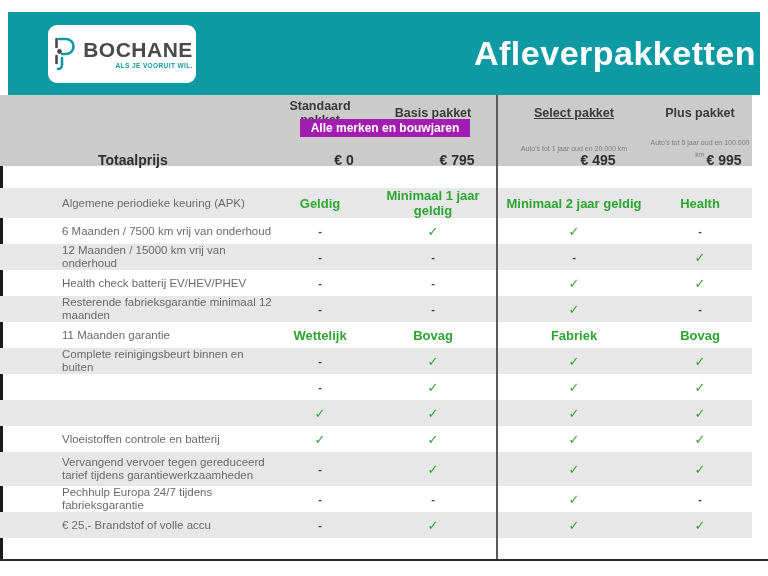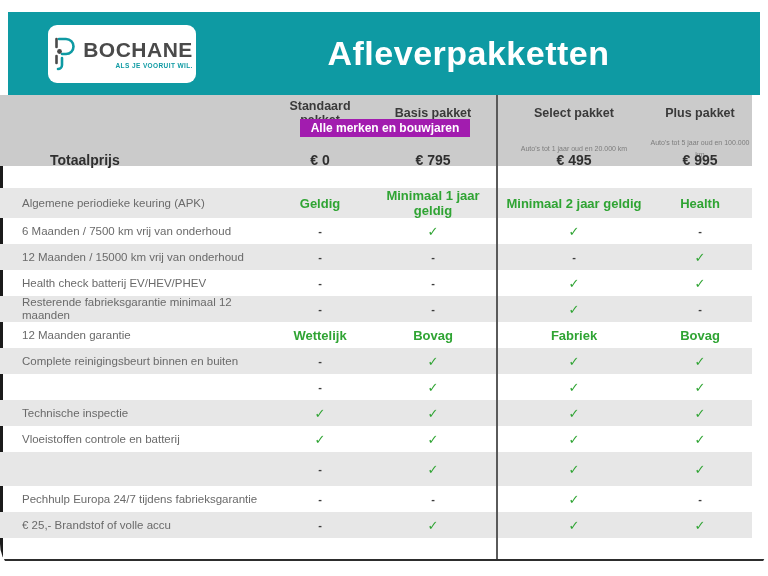--- a/index.html
+++ b/index.html
@@ -1,61 +1,61 @@
 <!DOCTYPE html>
 <html><head>
 <meta charset="utf-8">
 <style>
   * { margin:0; padding:0; box-sizing:border-box; }
   html,body { width:768px; height:576px; }
   body { font-family:"Liberation Sans","DejaVu Sans",sans-serif; background:#ffffff; }
-  .page { position:relative; width:768px; height:576px; background:#ffffff; overflow:hidden;border-radius:32px; }
+  .page { position:relative; width:768px; height:576px; background:#ffffff; overflow:hidden; }
 
   
   .banner { position:absolute; left:8px; top:12px; width:752px; height:83px;
             background:#0e9aa3; display:flex; align-items:center; }
   .logo-box { margin-left:40px; width:148px; height:58px; background:#ffffff;
               border-radius:9px; display:flex; align-items:center; justify-content:center; gap:6px; }
   .logo-icon { width:26px; height:40px; flex:0 0 auto; }
   .logo-textwrap { display:flex; flex-direction:column; align-items:flex-end; }
   .logo-name { font-size:21px; font-weight:bold; color:#4a4a4a; letter-spacing:0.5px; line-height:21px; }
   .logo-tagline { font-size:6.5px; font-weight:bold; color:#0e9aa3; letter-spacing:0.4px; margin-top:2px; }
-  .banner-title { flex:1; text-align:center; color:#ffffff; font-size:34px; font-weight:bold; letter-spacing:0.5px; padding-right:19px; }
+  .banner-title { flex:1; text-align:right; color:#ffffff; font-size:34px; font-weight:bold; letter-spacing:0.5px; padding-right:4px; }
 
   
   .grid-cols { display:grid; grid-template-columns:272px 96px 130px 2px 148px 104px; }
 
   .thead { position:absolute; left:0; top:95px; width:752px; height:71px; background:#cbcbcb; z-index:2; }
   .hrow.names { padding-top:4px; height:24px; align-items:center; }
   .hcell { text-align:center; font-size:12.5px; font-weight:bold; color:#3a3a3a; }
   .hcell.c0 { grid-column:2; } .hcell.c1 { grid-column:3; }
-  .hcell.c2 { grid-column:5; } .hcell.c3 { grid-column:6; }
+  .hcell.c2 { grid-column:5;text-decoration:underline; } .hcell.c3 { grid-column:6; }
 
   .hrow.bands { height:18px; }
   .band { background:#a21caf; color:#ffffff; font-size:12px; font-weight:bold;
           text-align:center; line-height:18px; height:18px; }
   .band.left  { grid-column:2 / 4; margin:0 28px; }
   .band.right { grid-column:5 / 7; margin:0 28px; }
 
   .hrow.captions { height:12px; align-items:center; }
   .caption { text-align:center; font-size:7px; color:#7d7d7d; line-height:12px; }
   .caption.c2 { grid-column:5; } .caption.c3 { grid-column:6; }
 
   .hrow.prices { height:21px; align-items:center; }
-  .pcell { text-align:center; font-size:14px; font-weight:bold; color:#2f2f2f; }
+  .pcell { text-align:center; font-size:14px; font-weight:bold; color:#2f2f2f;margin-left:48px; }
   .pcell.label { grid-column:1; text-align:left; padding-left:50px; }
   .pcell.c0 { grid-column:2; } .pcell.c1 { grid-column:3; }
   .pcell.c2 { grid-column:5; } .pcell.c3 { grid-column:6; }
 
   
   .rows { position:absolute; left:0; top:188px; width:752px; }
   .frow { min-height:26px; align-items:center; }
   .frow.grey { background:#e7e7e7; position:relative; z-index:2; }
   .rows .frow:nth-child(11) { min-height:34px; }
-  .flabel { grid-column:1; padding-left:22px; font-size:11.5px; color:#6a6a6a; line-height:13px; max-width:272px; }
+  .flabel { grid-column:1; padding-left:62px; font-size:11.5px; color:#6a6a6a; line-height:13px; max-width:272px; }
   .fcell { text-align:center; }
   .fcell.c0 { grid-column:2; } .fcell.c1 { grid-column:3; }
   .fcell.c2 { grid-column:5; } .fcell.c3 { grid-column:6; }
   .fcell.check { color:#2fa433; font-size:13px; font-family:"DejaVu Sans",sans-serif; }
   .fcell.dash { color:#3c3c3c; font-size:11px; font-weight:bold; }
   .fcell.green-text { color:#2fa433; font-size:13px; font-weight:bold; }
 
   
   .left-accent { position:absolute; left:0; top:166px; width:3px; height:395px; background:#1b1b1b; z-index:1; }
   .vdivider { position:absolute; left:496px; top:95px; width:2px; height:466px; background:#5a5a5a; z-index:3; }
@@ -136,54 +136,54 @@
         <div class="fcell c3 check">✓</div>
       </div>
       <div class="frow grid-cols grey">
         <div class="flabel">Resterende fabrieksgarantie minimaal 12 maanden</div>
         <div class="fcell c0 dash">-</div>
         <div class="fcell c1 dash">-</div>
         <div class="fcell c2 check">✓</div>
         <div class="fcell c3 dash">-</div>
       </div>
       <div class="frow grid-cols white">
-        <div class="flabel">12 Maanden  garantie</div>
+        <div class="flabel">11 Maanden  garantie</div>
         <div class="fcell c0 green-text">Wettelijk</div>
         <div class="fcell c1 green-text">Bovag</div>
         <div class="fcell c2 green-text">Fabriek</div>
         <div class="fcell c3 green-text">Bovag</div>
       </div>
       <div class="frow grid-cols grey">
         <div class="flabel">Complete reinigingsbeurt binnen en buiten</div>
         <div class="fcell c0 dash">-</div>
         <div class="fcell c1 check">✓</div>
         <div class="fcell c2 check">✓</div>
         <div class="fcell c3 check">✓</div>
       </div>
       <div class="frow grid-cols white">
         <div class="fcell c0 dash">-</div>
         <div class="fcell c1 check">✓</div>
         <div class="fcell c2 check">✓</div>
         <div class="fcell c3 check">✓</div>
       </div>
       <div class="frow grid-cols grey">
-        <div class="flabel">Technische inspectie</div>
         <div class="fcell c0 check">✓</div>
         <div class="fcell c1 check">✓</div>
         <div class="fcell c2 check">✓</div>
         <div class="fcell c3 check">✓</div>
       </div>
       <div class="frow grid-cols white">
         <div class="flabel">Vloeistoffen controle en batterij</div>
         <div class="fcell c0 check">✓</div>
         <div class="fcell c1 check">✓</div>
         <div class="fcell c2 check">✓</div>
         <div class="fcell c3 check">✓</div>
       </div>
       <div class="frow grid-cols grey">
+        <div class="flabel">Vervangend vervoer tegen gereduceerd tarief tijdens garantiewerkzaamheden</div>
         <div class="fcell c0 dash">-</div>
         <div class="fcell c1 check">✓</div>
         <div class="fcell c2 check">✓</div>
         <div class="fcell c3 check">✓</div>
       </div>
       <div class="frow grid-cols white">
         <div class="flabel">Pechhulp Europa 24/7 tijdens fabrieksgarantie</div>
         <div class="fcell c0 dash">-</div>
         <div class="fcell c1 dash">-</div>
         <div class="fcell c2 check">✓</div>

